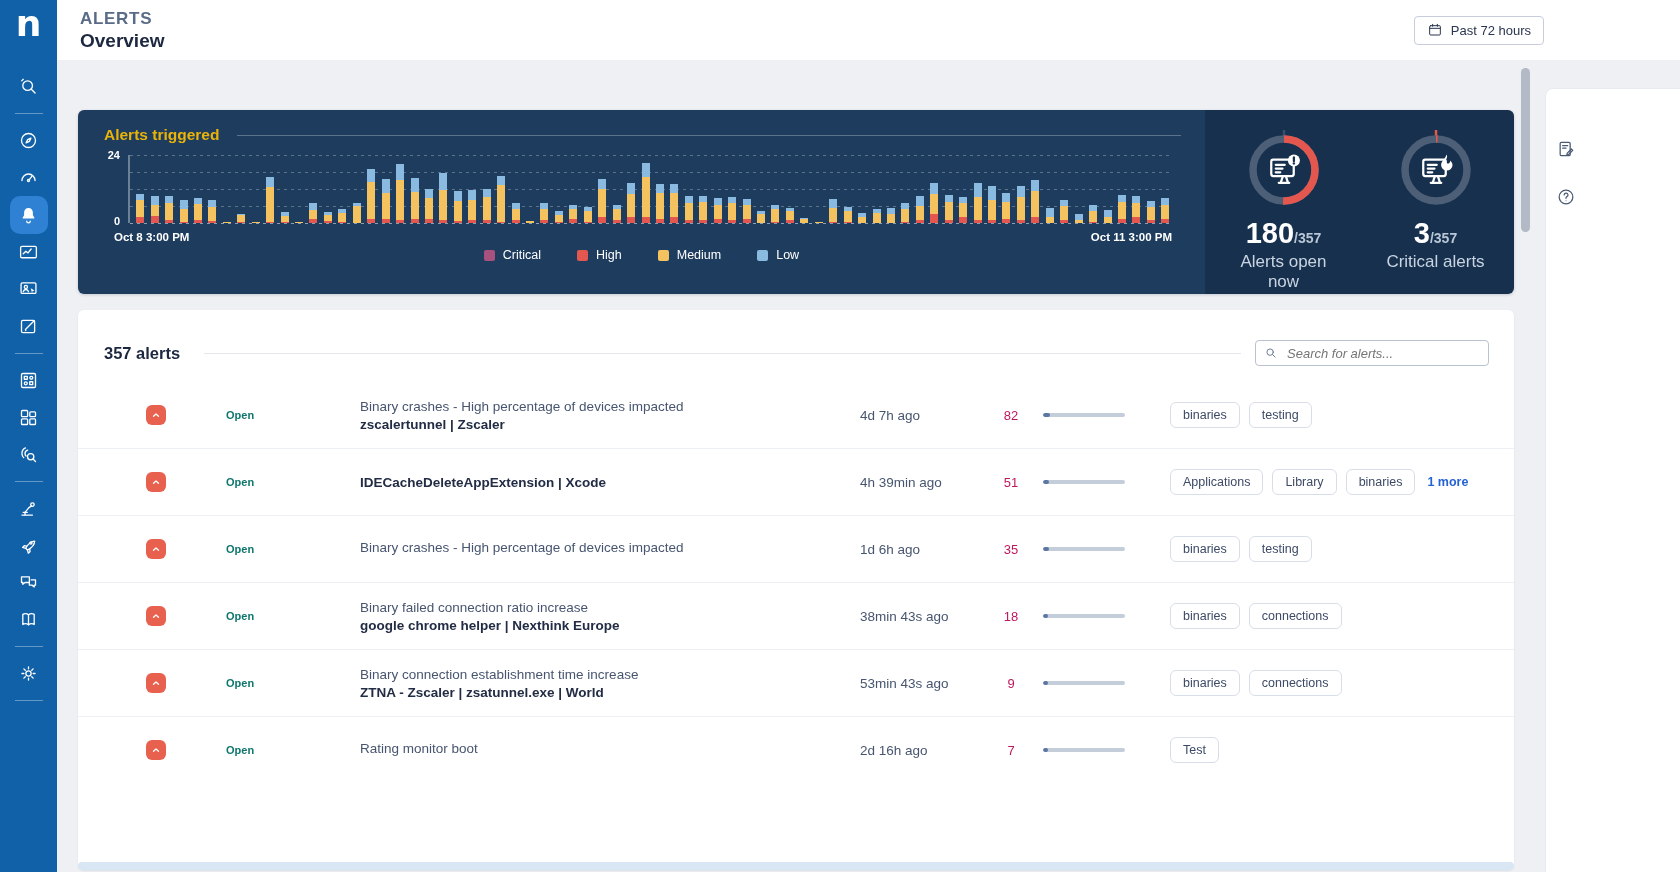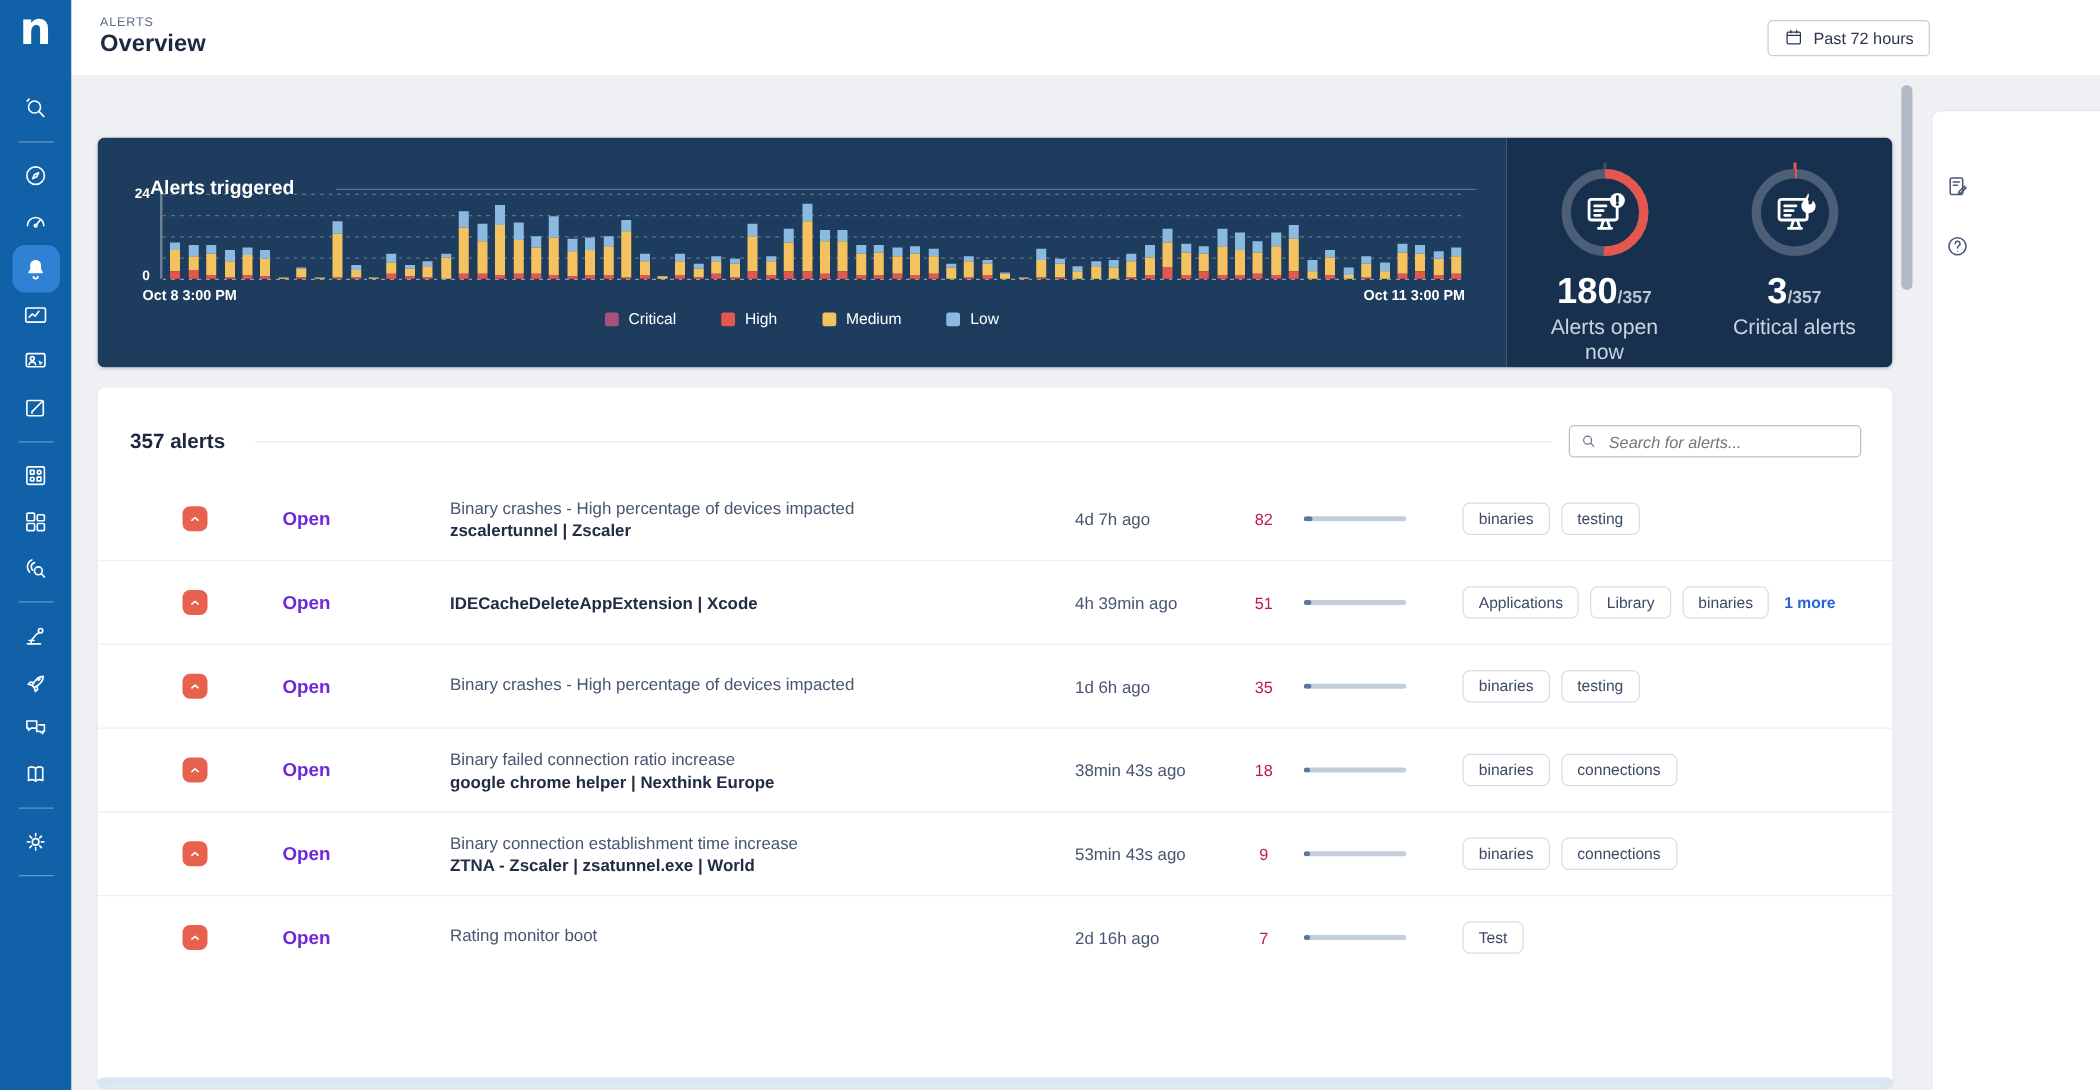--- a/index.html
+++ b/index.html
@@ -11,32 +11,32 @@
         line-height:40px;text-align:center;margin-top:4px}
   .nav{margin-top:24px}
   .nav-item{width:57px;height:37px;display:flex;align-items:center;justify-content:center;color:#fff;cursor:pointer}
   .nav-item.active{width:38px;height:38px;margin:0 auto;background:#2f82d3;border-radius:10px}
   .nav-div{width:28px;height:1px;background:rgba(255,255,255,.35);margin:8px auto}
   .nic{display:flex}
   
   .main{position:absolute;left:57px;right:0;top:0;bottom:0}
   .topbar{height:60px;background:#fff;display:flex;align-items:center;justify-content:space-between;
           padding:0 136px 0 23px;box-sizing:border-box}
-  .crumb{font-size:10px;font-weight:400;letter-spacing:.7px;color:#5a6b87}
+  .crumb{font-size:17px;font-weight:700;letter-spacing:.7px;color:#5a6b87}
   .page-title{font-size:19px;font-weight:700;color:#1c2740;margin:1px 0 0}
   .range-btn{display:flex;align-items:center;gap:8px;background:#fff;border:1px solid #c7cedb;
              border-radius:4px;height:29px;padding:0 12px;font-size:13px;color:#2a3550;cursor:pointer;
              font-family:"Liberation Sans",sans-serif}
   .content{position:absolute;top:60px;left:0;width:1483px;bottom:0;overflow:hidden}
   
   .alerts-panel{margin:50px 26px 0 21px;height:184px;border-radius:6px;display:flex;overflow:hidden;
                 box-shadow:0 1px 3px rgba(16,30,54,.18)}
   .panel-left{flex:1;background:#1e3c5e;position:relative}
   .ptitle-row{display:flex;align-items:center;padding:16px 0 0 26px}
-  .ptitle{font-size:15.5px;font-weight:700;color:#ffffff;margin:16px}
+  .ptitle{font-size:15.5px;font-weight:700;color:#eab308;margin:0}
   .prule{flex:1;height:1px;background:rgba(255,255,255,.28);margin:0 24px 0 18px}
   .chart-wrap{position:absolute;left:50px;right:33px;top:45px;height:68px;border-left:2px solid rgba(255,255,255,.35)}
   .gridline{position:absolute;left:0;right:0;height:1px;
             background-image:repeating-linear-gradient(90deg,rgba(255,255,255,.28) 0 3px,transparent 3px 7px)}
   .baseline{position:absolute;left:0;right:0;bottom:-1px;height:1px;
             background-image:repeating-linear-gradient(90deg,rgba(255,255,255,.5) 0 3px,transparent 3px 7px)}
   .bars{position:absolute;left:3px;right:0;bottom:0;top:0;display:flex;align-items:flex-end}
   .bar-col{flex:1;display:flex;justify-content:center;align-items:flex-end;height:100%}
   .bar{width:8px;display:flex;flex-direction:column-reverse}
   .seg{width:8px}
@@ -64,21 +64,21 @@
   .searchbox input{border:none;outline:none;font-style:italic;font-size:13px;color:#6a7590;width:100%;
                    font-family:"Liberation Sans",sans-serif;background:transparent}
   .grid{display:grid;grid-template-columns:82px 134px 500px 132px 178px 1fr;padding-left:66px;align-items:center}
   .thead{margin-top:28px;font-size:13px;font-weight:700;color:#3d4f6e}
   .th{display:flex;align-items:center;gap:6px}
   .rows{margin-top:16px}
   .row{height:66px;border-top:1px solid #eceff4}
   .row:first-child{border-top:none}
   .badge{width:20px;height:20px;border-radius:6px;background:#e8614f;display:flex;align-items:center;
          justify-content:center;color:#fff;margin-left:2px}
-  .status{font-weight:700;font-size:15px;color:#6d28d9}
+  .status{font-weight:700;font-size:11px;color:#0f766e}
   .a1{font-size:13.5px;color:#47556f;margin-bottom:3px}
   .a2{font-size:13.5px;font-weight:700;color:#222c44}
   .time{font-size:13.5px;color:#47556f}
   .imp{display:flex;align-items:center}
   .imp-num{width:38px;text-align:center;font-size:13px;color:#be185d;margin-right:13px}
   .pbar{width:82px;height:4px;border-radius:2px;background:#c4cdda;overflow:hidden}
   .pfill{height:100%;background:#5b76a2;border-radius:2px}
   .tags{display:flex;gap:9px;align-items:center}
   .tag{border:1px solid #d8dee8;border-radius:6px;padding:5px 12px;font-size:12.5px;color:#3d4a66;background:#fff}
   .more{color:#2563d4;font-weight:700;font-size:12.5px;margin-left:3px;cursor:pointer}

